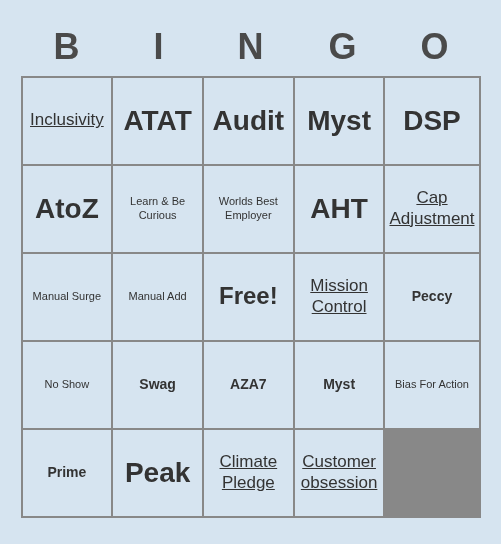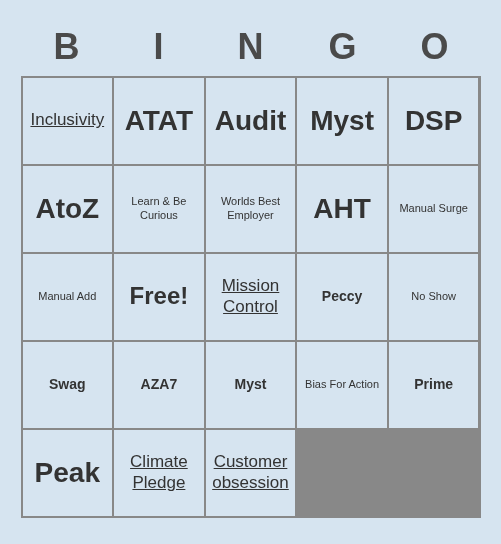--- a/index.html
+++ b/index.html
@@ -100,20 +100,21 @@
     <div class="bingo-cell small-text">Inclusivity</div>
     <div class="bingo-cell large-text">ATAT</div>
     <div class="bingo-cell large-text">Audit</div>
     <div class="bingo-cell large-text">Myst</div>
     <div class="bingo-cell large-text">DSP</div>
 
     <div class="bingo-cell large-text">AtoZ</div>
     <div class="bingo-cell">Learn &amp; Be Curious</div>
     <div class="bingo-cell">Worlds Best Employer</div>
     <div class="bingo-cell large-text">AHT</div>
+    <div class="bingo-cell small-text">Cap Adjustment</div>
 
     <div class="bingo-cell">Manual Surge</div>
     <div class="bingo-cell">Manual Add</div>
     <div class="bingo-cell free">Free!</div>
     <div class="bingo-cell small-text">Mission Control</div>
     <div class="bingo-cell medium-text">Peccy</div>
 
     <div class="bingo-cell">No Show</div>
     <div class="bingo-cell medium-text">Swag</div>
     <div class="bingo-cell medium-text">AZA7</div>

